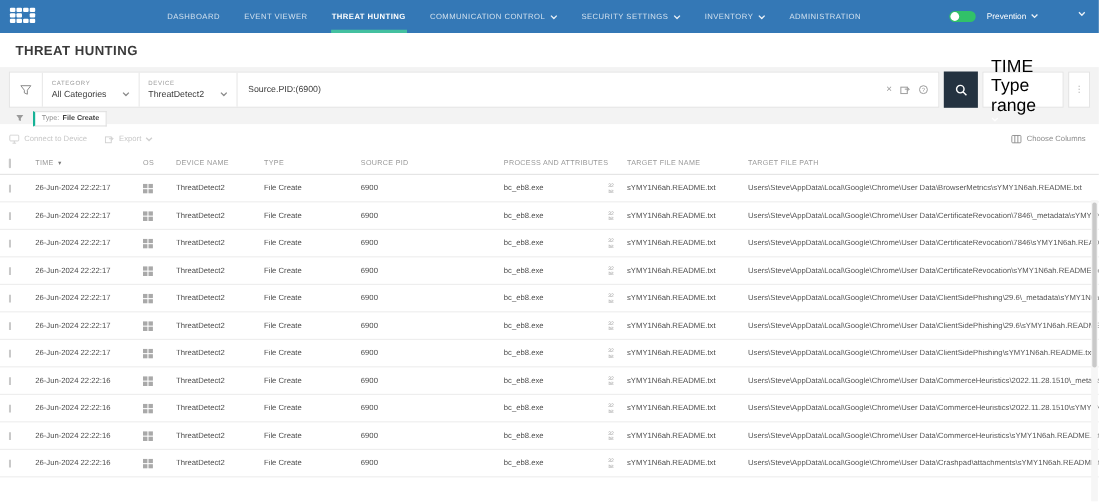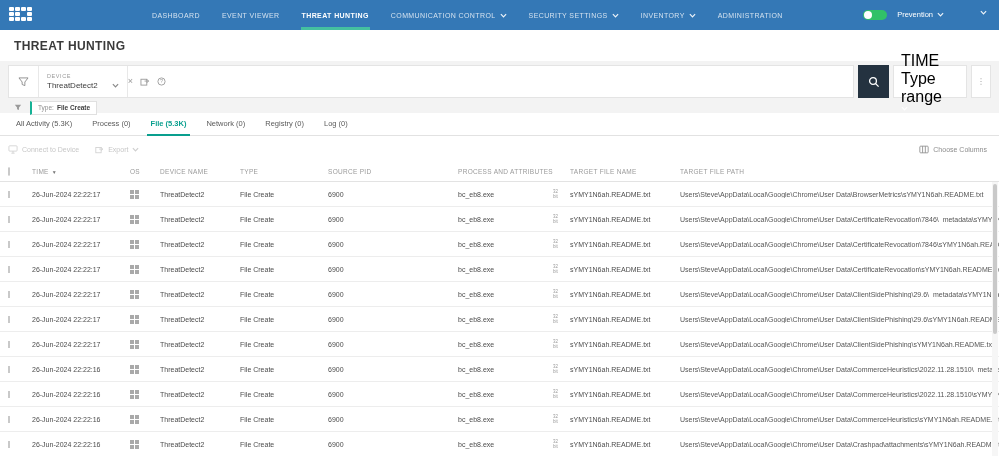--- a/index.html
+++ b/index.html
@@ -187,27 +187,39 @@
 
   <div class="filter-band">
     <div class="filter-row">
       <div class="filter-card">
         <div class="funnel-cell">
           <svg width="11" height="10" viewBox="0 0 12 11">
             <path d="M1 1 H11 L7.5 5.5 V9.5 L4.5 8.2 V5.5 Z" fill="none" stroke="#8a8a8a" stroke-width="1"></path>
           </svg>
         </div>
         <div class="fcell">
+          <span class="flabel">CATEGORY</span>
+          <span class="fvalue">
+            <span>All Categories</span>
+            <svg class="chev" viewBox="0 0 8 5">
+                <polyline points="1,1 4,4 7,1"></polyline>
+              </svg>
+          </span>
+        </div>
+        <div class="fcell">
           <span class="flabel">DEVICE</span>
           <span class="fvalue">
             <span>ThreatDetect2</span>
             <svg class="chev" viewBox="0 0 8 5">
                 <polyline points="1,1 4,4 7,1"></polyline>
               </svg>
           </span>
+        </div>
+        <div class="query-cell">
+          <input class="query-input" type="text" value="Source.PID:(6900)" style="">
         </div>
         <div class="query-icons">
           <span class="clear-x">×</span>
           <span class="q-icon">
             <svg width="10" height="9" viewBox="0 0 11 10">
                 <rect x="1" y="2.5" width="6.5" height="6.5" fill="none" stroke="#9a9a9a" stroke-width="1"></rect>
                 <path d="M5 4.5 L9.5 4.5 M7.5 2.5 L9.5 4.5 L7.5 6.5" fill="none" stroke="#9a9a9a" stroke-width="1"></path>
               </svg>
           </span>
           <span class="q-icon">
@@ -243,33 +255,20 @@
           <path d="M1 1 H11 L7.5 5.5 V9.5 L4.5 8.2 V5.5 Z" fill="#9a9a9a"></path>
         </svg>
       </span>
       <span class="chip">
         <span class="chip-prefix">Type:</span>
         <span class="chip-value">File Create</span>
       </span>
     </div>
   </div>
 
-  <div class="tabs">
-  <span class="tab">All Activity (5.3K)</span>
-
-  <span class="tab">Process (0)</span>
-
-  <span class="tab active">File (5.3K)</span>
-
-  <span class="tab">Network (0)</span>
-
-  <span class="tab">Registry (0)</span>
-
-  <span class="tab">Log (0)</span>
-</div>
 
   <div class="toolbar">
     <span class="tool-btn">
       <svg width="10" height="9" viewBox="0 0 12 11">
         <rect x="1" y="1" width="10" height="6.5" rx="1" fill="none" stroke-width="1"></rect>
         <line x1="4" y1="10" x2="8" y2="10" stroke-width="1"></line>
         <line x1="6" y1="7.5" x2="6" y2="10" stroke-width="1"></line>
       </svg>
       <span>Connect to Device</span>
     </span>

